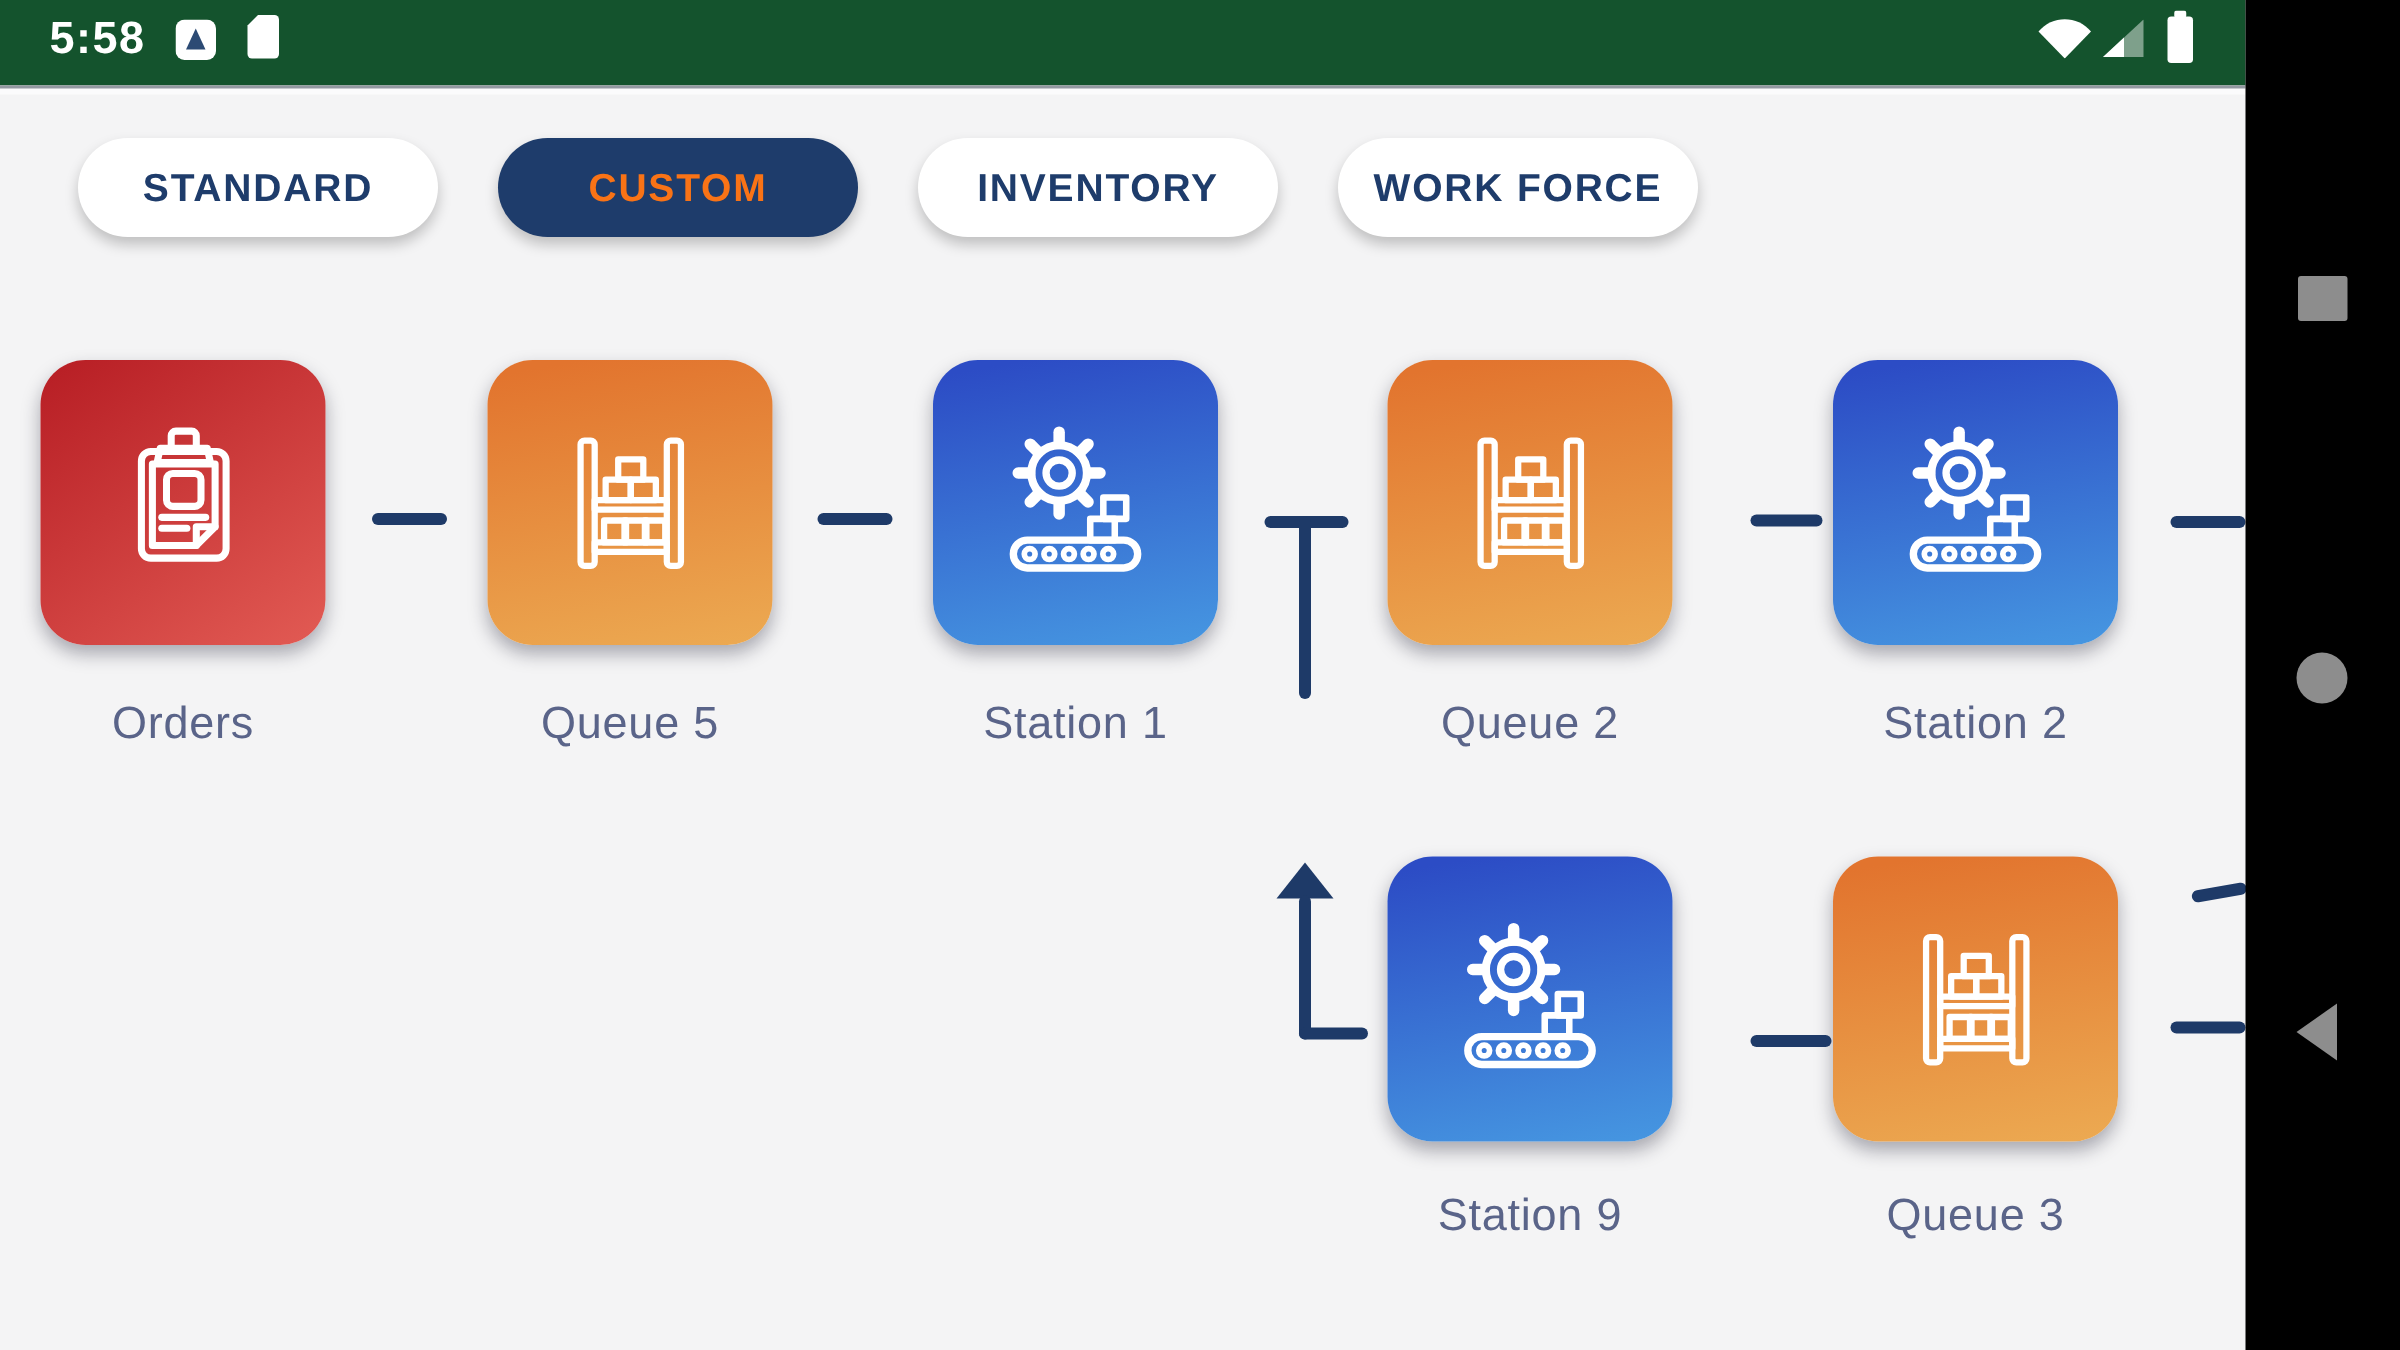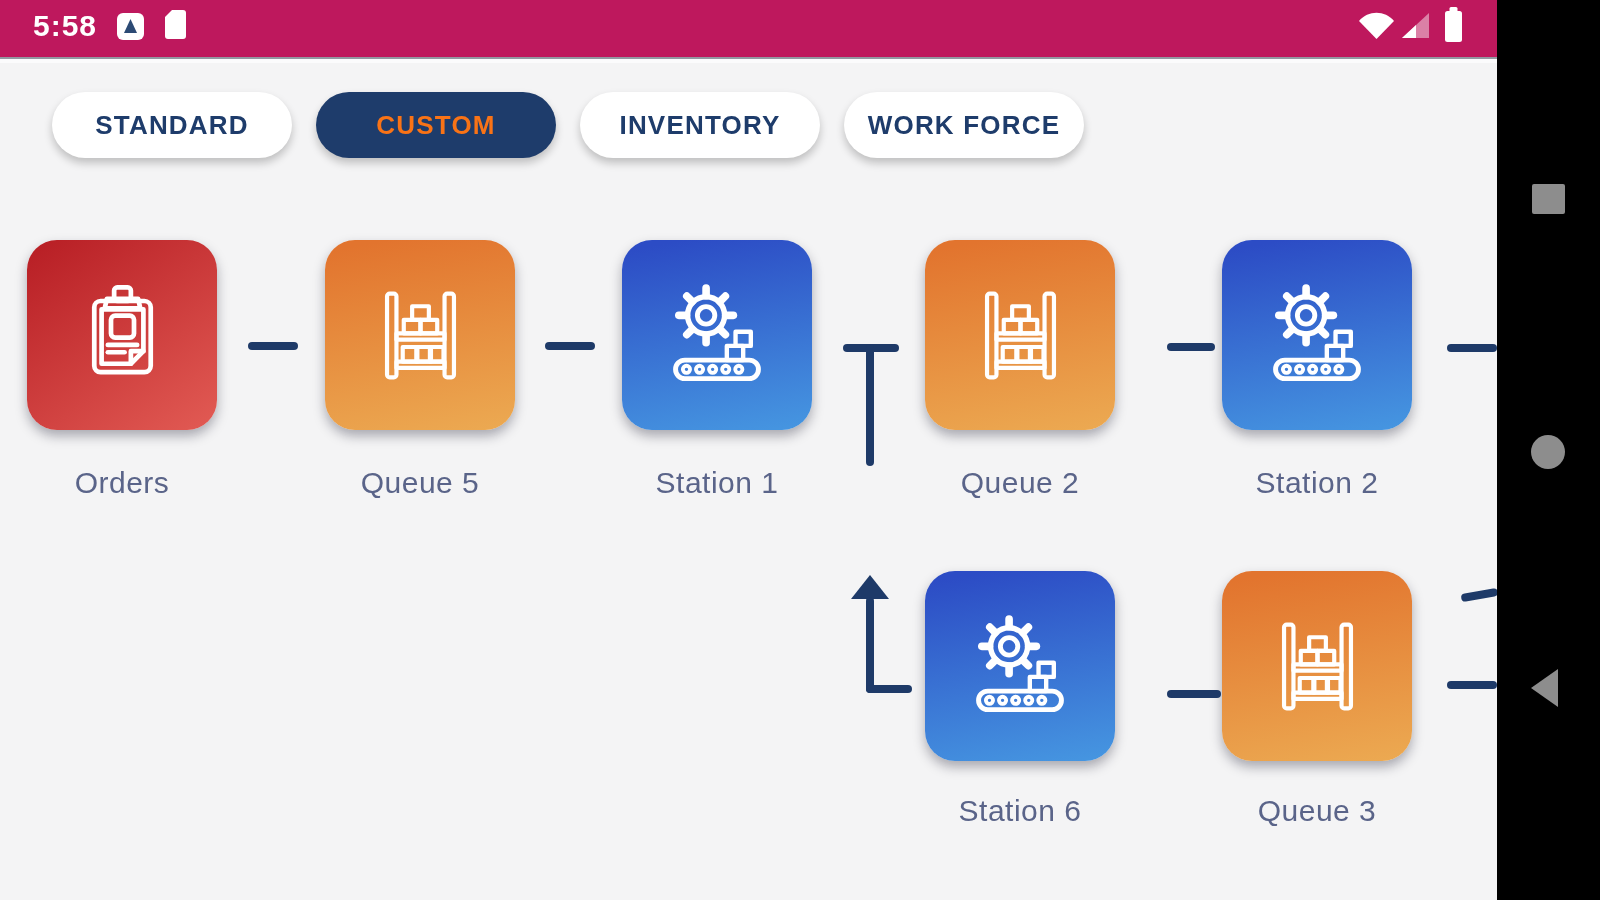--- a/index.html
+++ b/index.html
@@ -1,34 +1,34 @@
 <!DOCTYPE html>
 <html><head>
 <meta charset="utf-8">
 <style>
   * { margin:0; padding:0; box-sizing:border-box; }
   html,body { width:1600px; height:900px; overflow:hidden; }
   body { font-family:"Liberation Sans", sans-serif; background:#f4f4f5; position:relative; }
 
   
   .status-bar{ position:absolute; left:0; top:0; width:1497px; height:57px;
-    background:#be185d; z-index:5; }
+    background:#14532d; z-index:5; }
   .status-edge{ position:absolute; left:0; top:57px; width:1497px; height:6px;
     background:#fbfbfc; border-top:2px solid rgba(20,30,50,.45); z-index:5; }
   .sb-time{ position:absolute; left:33px; top:9px; color:#ffffff; font-size:30px;
     font-weight:bold; letter-spacing:1px; }
   .sb-icon{ position:absolute; }
   .sb-app{ left:117px; top:13px; }
   .sb-sim{ left:164px; top:9px; }
   .sb-wifi{ left:1358px; top:11px; }
   .sb-signal{ left:1402px; top:13px; }
   .sb-batt{ left:1444px; top:7px; }
 
   
-  .tab-bar{ position:absolute; left:52px; top:92px; display:flex; gap:24px; z-index:2; }
+  .tab-bar{ position:absolute; left:52px; top:92px; display:flex; gap:40px; z-index:2; }
   .tab{ width:240px; height:66px; border:none; border-radius:33px; background:#ffffff;
     color:#1e3c6b; font-family:"Liberation Sans", sans-serif; font-size:26px; font-weight:bold;
     letter-spacing:1.2px; box-shadow:0 5px 9px rgba(0,0,0,.22); cursor:pointer; }
   .tab.active{ background:#1e3c6b; color:#f97316; }
 
   
   .node{ position:absolute; width:190px; height:190px; border-radius:30px;
     display:flex; align-items:center; justify-content:center;
     box-shadow:0 6px 12px rgba(30,30,50,.35); }
   .node.red   { background:linear-gradient(145deg,#b92026 5%,#e25b54 100%); }
@@ -304,21 +304,21 @@
     <rect x="51" y="66" width="14" height="14"></rect>
     <rect x="64" y="66" width="13" height="14"></rect>
   </svg>
 </div>
 
 <div class="node-label l1">Orders</div>
 <div class="node-label l2">Queue 5</div>
 <div class="node-label l3">Station 1</div>
 <div class="node-label l4">Queue 2</div>
 <div class="node-label l5">Station 2</div>
-<div class="node-label l6">Station 6</div>
+<div class="node-label l6">Station 9</div>
 <div class="node-label l7">Queue 3</div>
 
 <div class="con c1"></div>
 <div class="con c2"></div>
 <div class="con c3h"></div>
 <div class="con c3v"></div>
 <div class="con c4"></div>
 <div class="con c5"></div>
 <div class="arr-head"></div>
 <div class="con arr-v"></div>

